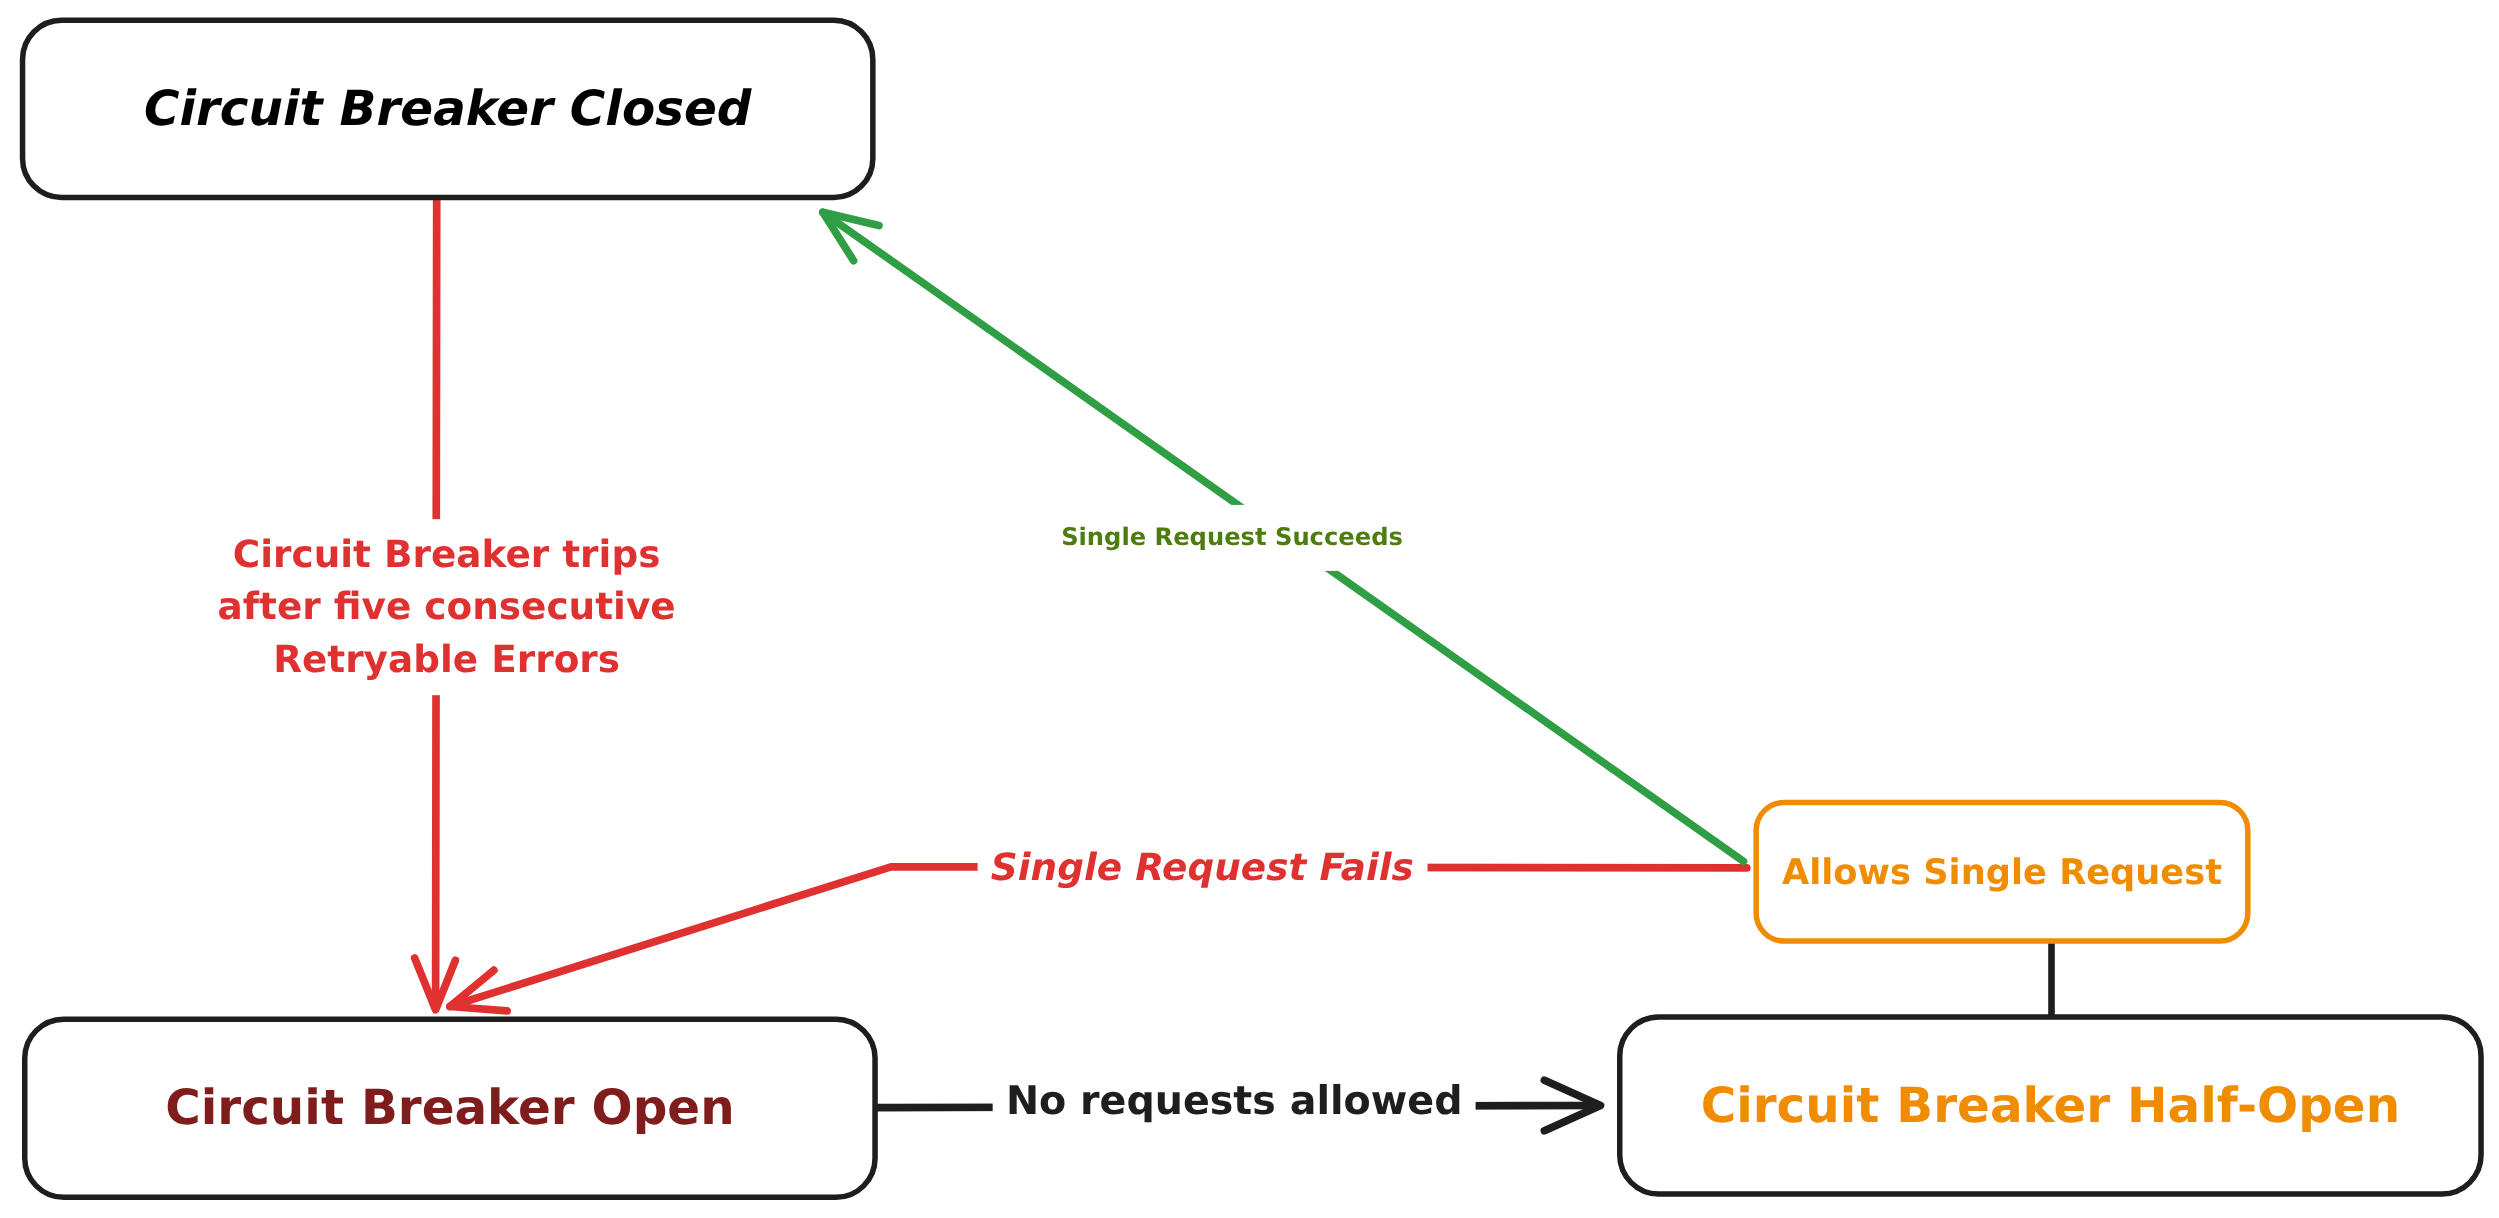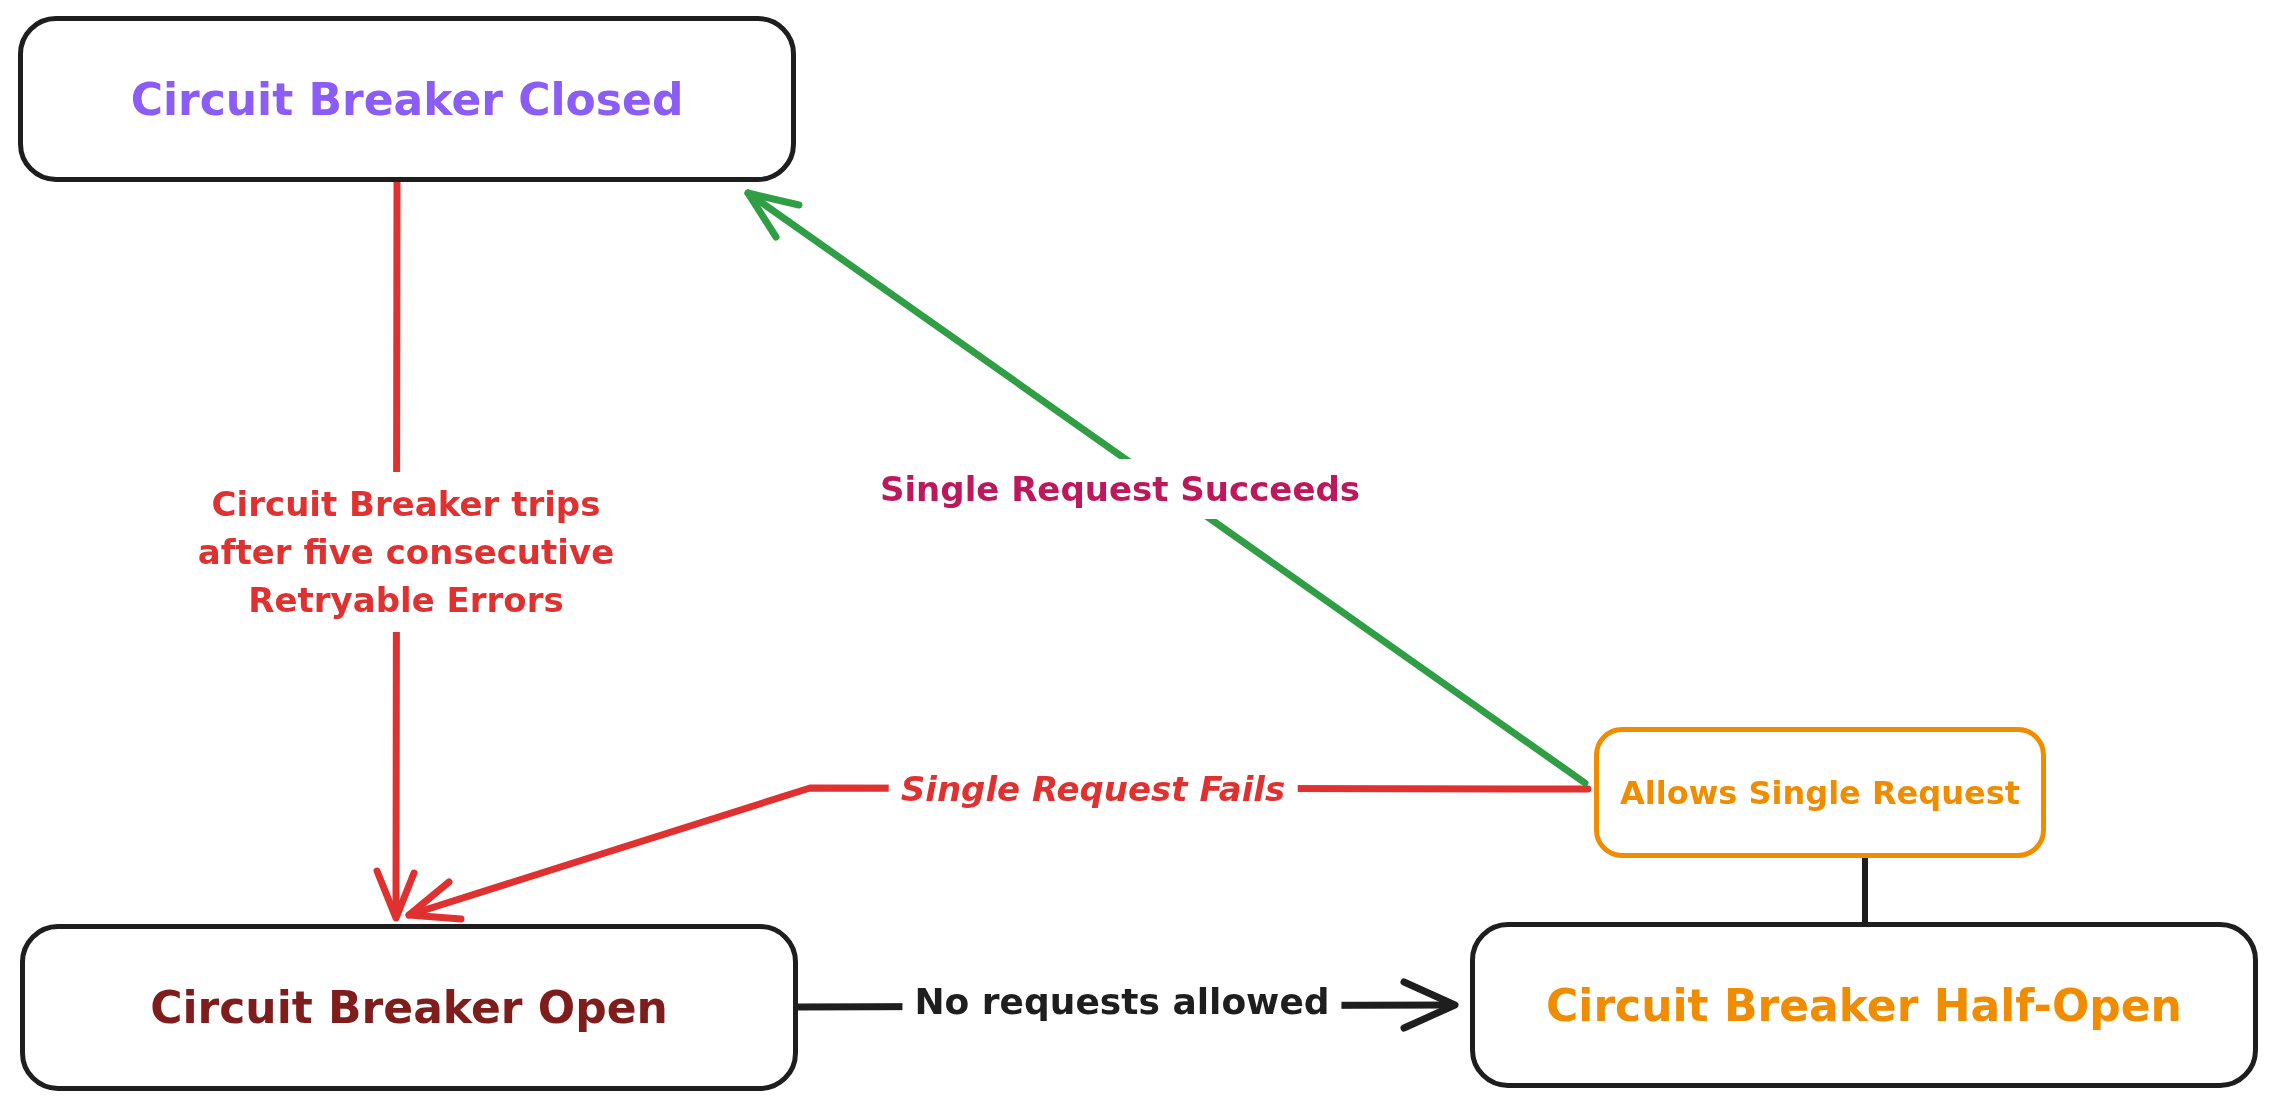--- a/index.html
+++ b/index.html
@@ -30,21 +30,21 @@
     display: flex;
     align-items: center;
     justify-content: center;
     box-sizing: border-box;
   }
   .node .node-label {
     font-size: 44px;
     font-weight: 700;
     white-space: nowrap;
   }
-  .node.closed .node-label   { color: #8b5cf6; }
+  .node.closed .node-label   { color: #000000; font-style: italic; }
   .node.open .node-label     { color: #7f1d1d; }
   .node.halfopen .node-label { color: #f08c00; }
   .node.allows {
     border: 5px solid #f08c00;
     border-radius: 28px;
   }
   .node.allows .node-label {
     color: #f08c00;
     font-size: 32px;
   }
@@ -52,21 +52,21 @@
     position: absolute;
     z-index: 3;
     transform: translate(-50%, -50%);
     background: #ffffff;
     padding: 8px 12px;
     text-align: center;
     font-weight: 700;
     white-space: nowrap;
   }
   .edge-label.red   { color: #e03131; font-size: 34px; line-height: 48px; }
-  .edge-label.green { color: #be185d; font-size: 34px; line-height: 44px; }
+  .edge-label.green { color: #4d7c0f; font-size: 22px; line-height: 44px; }
   .edge-label.ink   { color: #1e1e1e; font-size: 36px; line-height: 46px; }
 </style>
 </head>
 <body>
 
 <div id="stage">
 
   <svg id="edges" width="2272" height="1107" viewBox="0 0 2272 1107" fill="none" stroke-linecap="round" stroke-linejoin="round">
 
     <path d="M397 183 L396 914" stroke="#e03131" stroke-width="7"></path>

